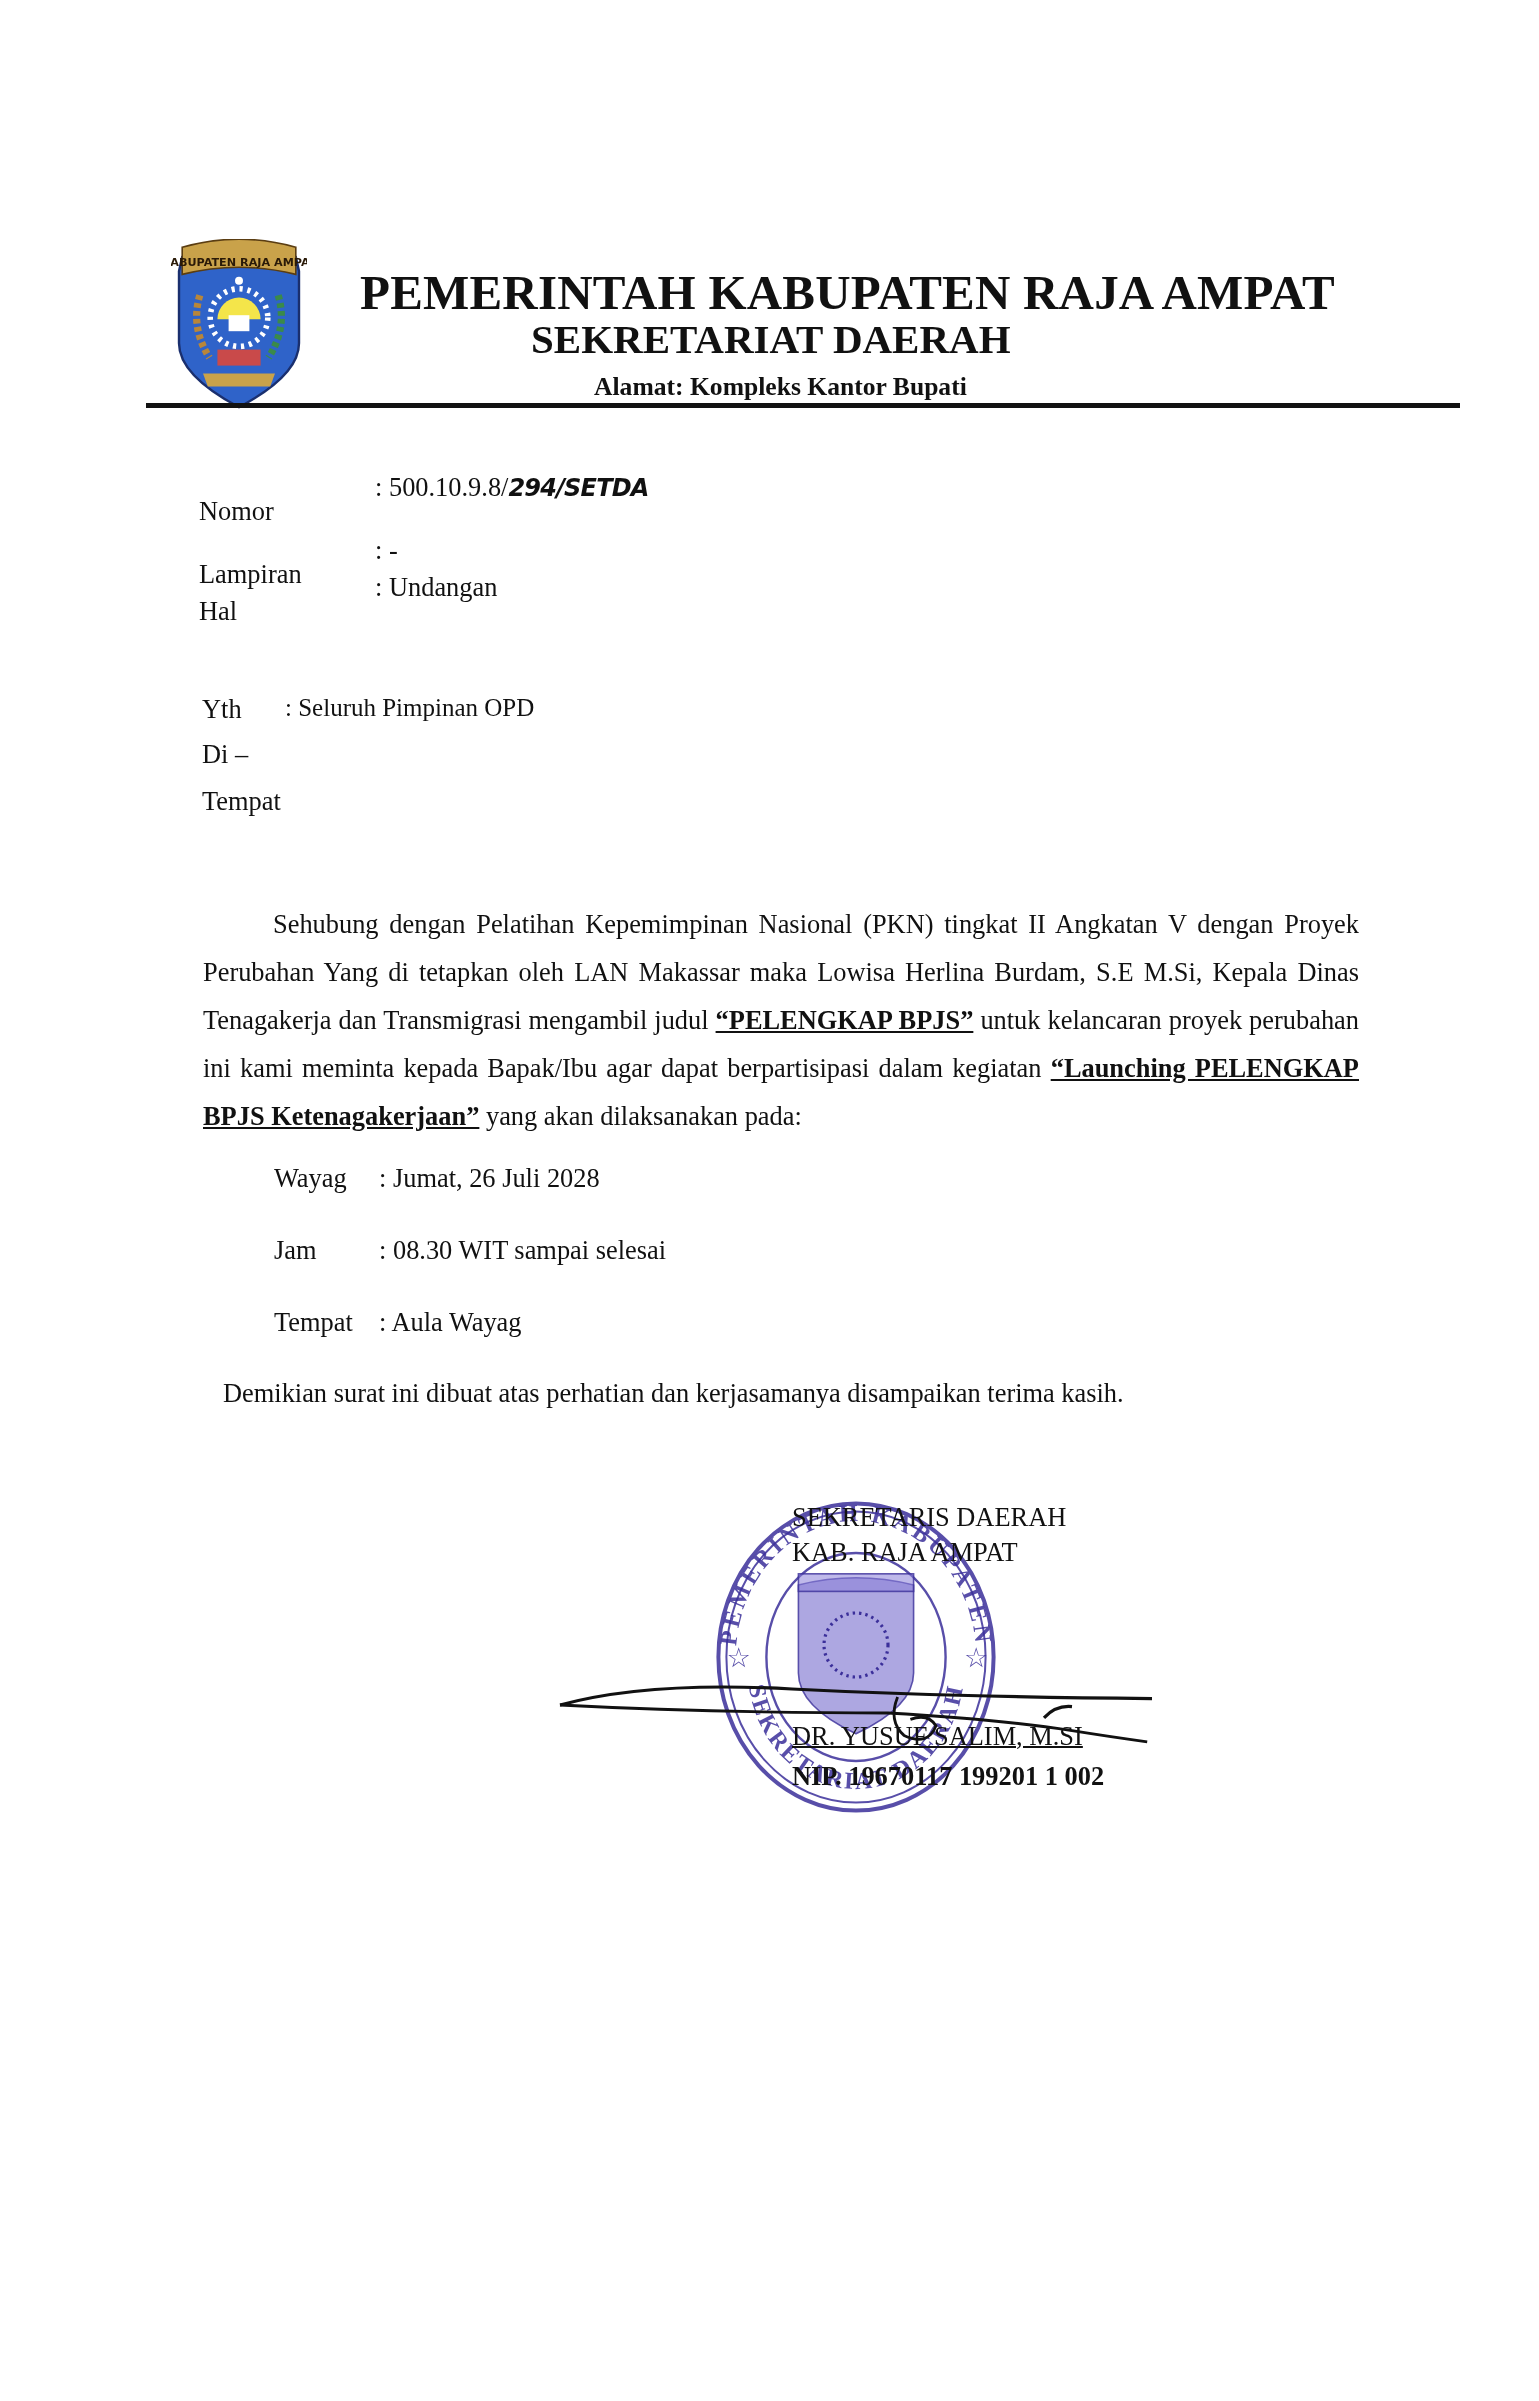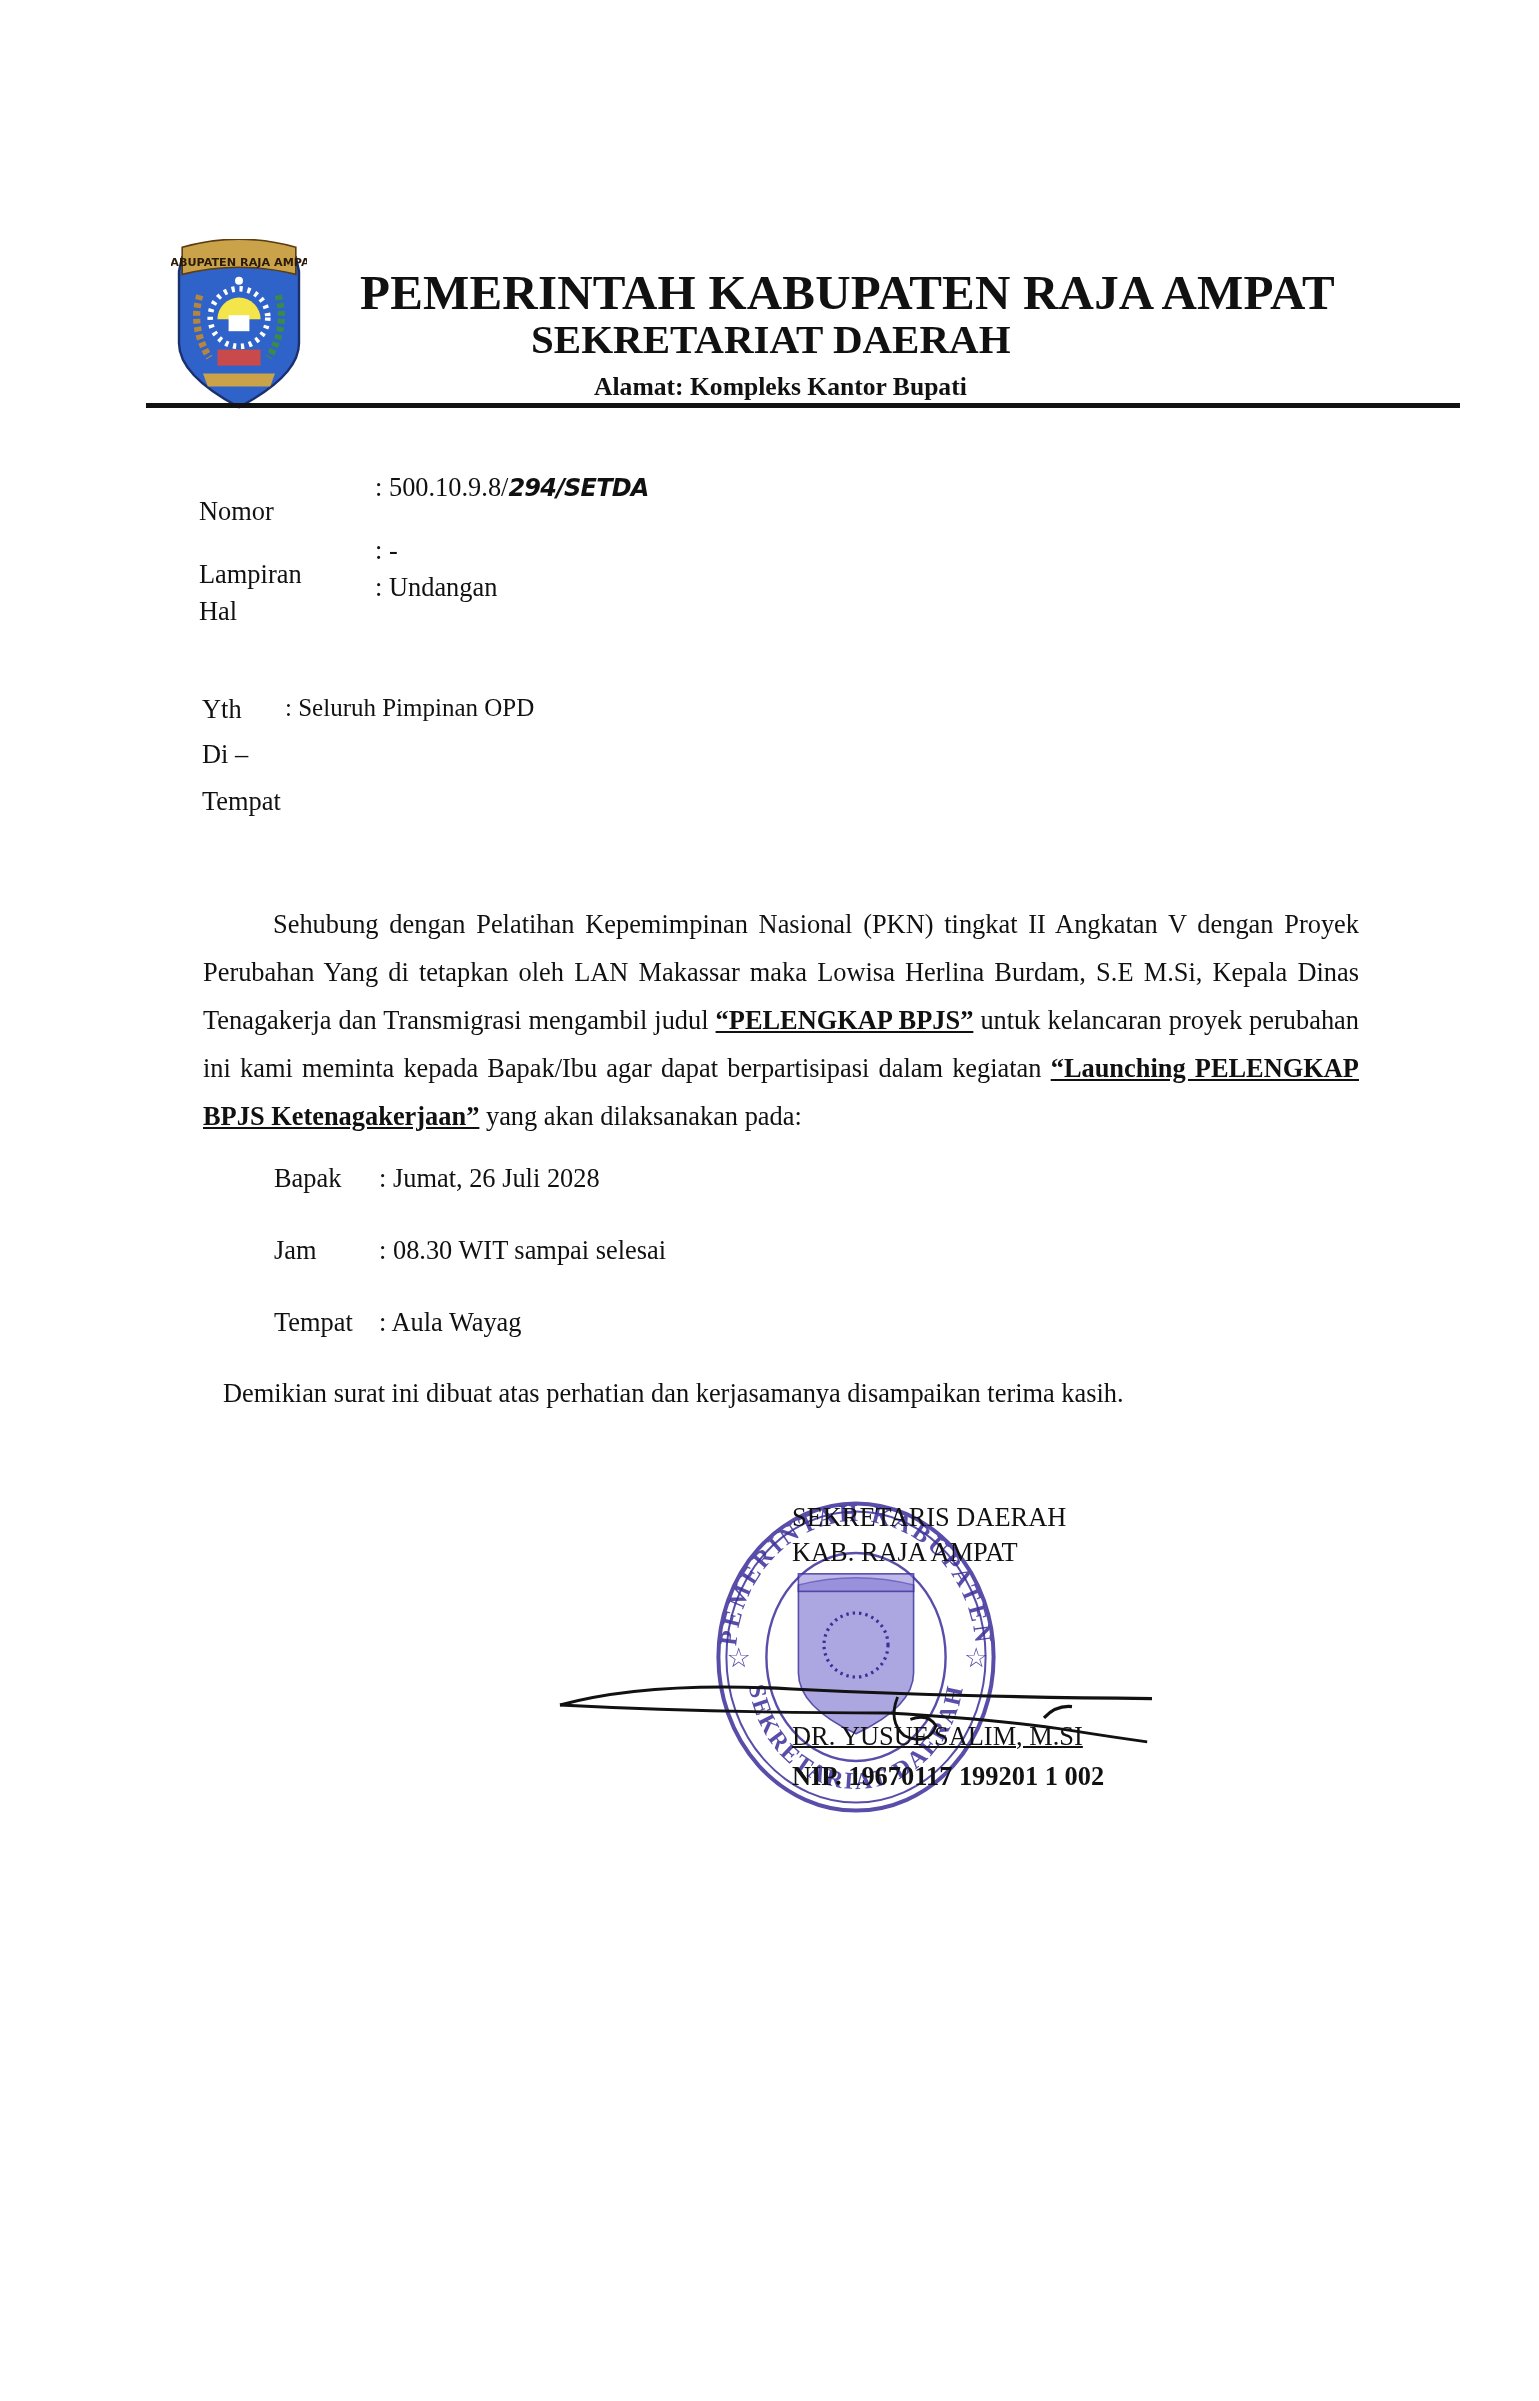--- a/index.html
+++ b/index.html
@@ -70,21 +70,21 @@
 
 <div class="abs addr-label" style="top:694px">Yth</div>
 <div class="abs addr-value" style="top:694px">: Seluruh Pimpinan OPD</div>
 <div class="abs addr-label" style="top:739px">Di –</div>
 <div class="abs addr-label" style="top:786px">Tempat</div>
 
 <div class="abs body">
   <p><span>Sehubung dengan Pelatihan Kepemimpinan Nasional (PKN) tingkat II Angkatan V dengan Proyek Perubahan Yang di tetapkan oleh LAN Makassar maka Lowisa Herlina Burdam, S.E M.Si, Kepala Dinas Tenagakerja dan Transmigrasi mengambil judul </span><b>“PELENGKAP BPJS”</b><span> untuk kelancaran proyek perubahan ini kami meminta kepada Bapak/Ibu agar dapat berpartisipasi dalam kegiatan </span><b>“Launching PELENGKAP BPJS Ketenagakerjaan”</b><span> yang akan dilaksanakan pada:</span></p>
 </div>
 
-<div class="abs ev-label" style="top:1163px">Bapak</div>
+<div class="abs ev-label" style="top:1163px">Wayag</div>
 <div class="abs ev-value" style="top:1163px">: Jumat, 26 Juli 2028</div>
 <div class="abs ev-label" style="top:1235px">Jam</div>
 <div class="abs ev-value" style="top:1235px">: 08.30 WIT sampai selesai</div>
 <div class="abs ev-label" style="top:1307px">Tempat</div>
 <div class="abs ev-value" style="top:1307px">: Aula Wayag</div>
 
 <div class="abs closing">Demikian surat ini dibuat atas perhatian dan kerjasamanya disampaikan terima kasih.</div>
 
 <div class="abs stamp">
   <svg width="304" height="320" viewBox="0 0 380 400">

